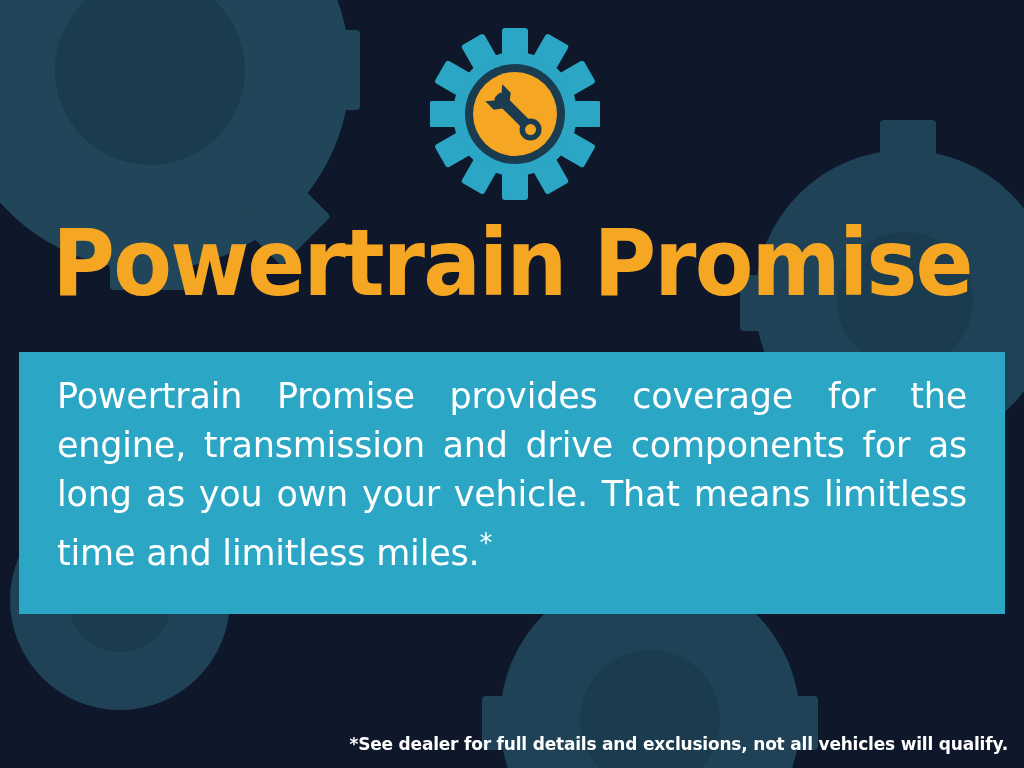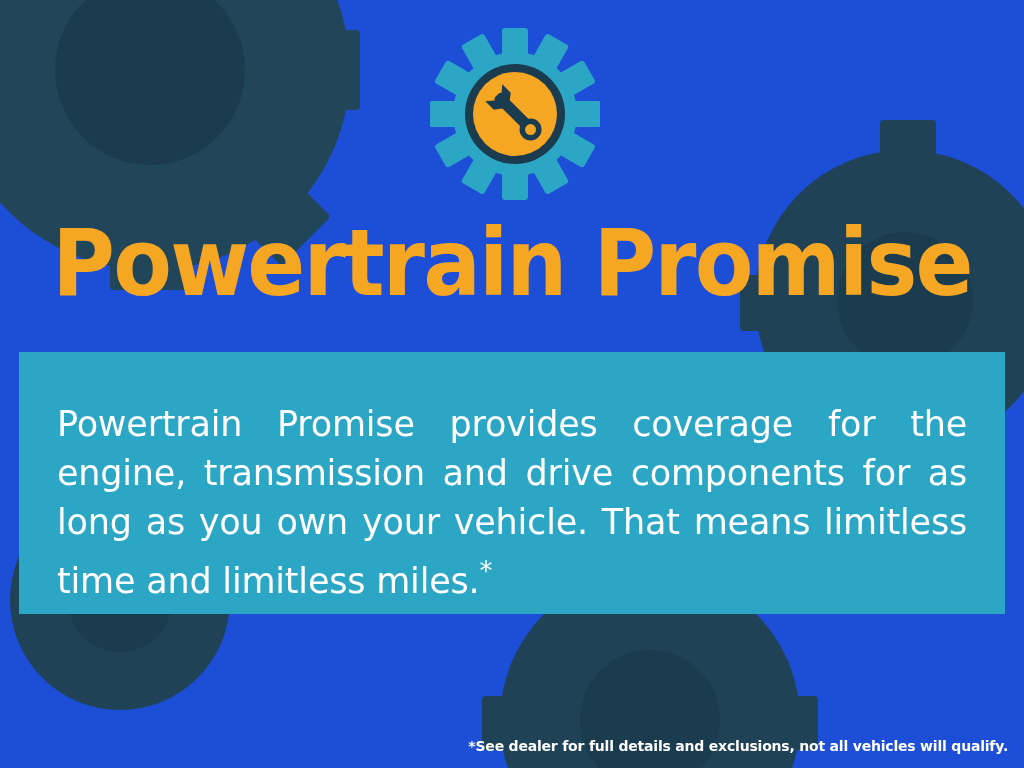--- a/index.html
+++ b/index.html
@@ -5,21 +5,21 @@
   html, body {
     margin: 0;
     padding: 0;
     background: #13384d;
   }
   .canvas {
     position: relative;
     width: 1024px;
     height: 768px;
     overflow: hidden;
-    background: #1d4ed8;
+    background: #0f172a;
     font-family: "Liberation Sans", sans-serif;
   }
   .bg-layer {
     position: absolute;
     inset: 0;
     overflow: hidden;
   }
 
   
   .hero-gear {
@@ -48,21 +48,21 @@
 
   
   .panel {
     position: absolute;
     left: 19px;
     top: 352px;
     width: 986px;
     height: 262px;
     background: #2ba6c4;
     box-sizing: border-box;
-    padding: 48px 38px 0 38px;
+    padding: 20px 38px 0 38px;
   }
   .panel-text {
     color: #ffffff;
     font-family: "DejaVu Sans", sans-serif;
     font-size: 35px;
     line-height: 49px;
     text-align: justify;
     text-justify: inter-word;
     margin: 0;
     letter-spacing: -0.2px;
@@ -117,21 +117,21 @@
   }
 
   
   .disclaimer {
     position: absolute;
     right: 16px;
     bottom: 14px;
     color: #ffffff;
     font-family: "DejaVu Sans", sans-serif;
     font-weight: bold;
-    font-size: 14px;
+    font-size: 17px;
     letter-spacing: -0.2px;
   }
 </style>
 </head>
 <body>
 
 <div class="canvas">
 
   <div class="bg-layer">
     <svg width="1024" height="768" viewBox="0 0 1024 768">

